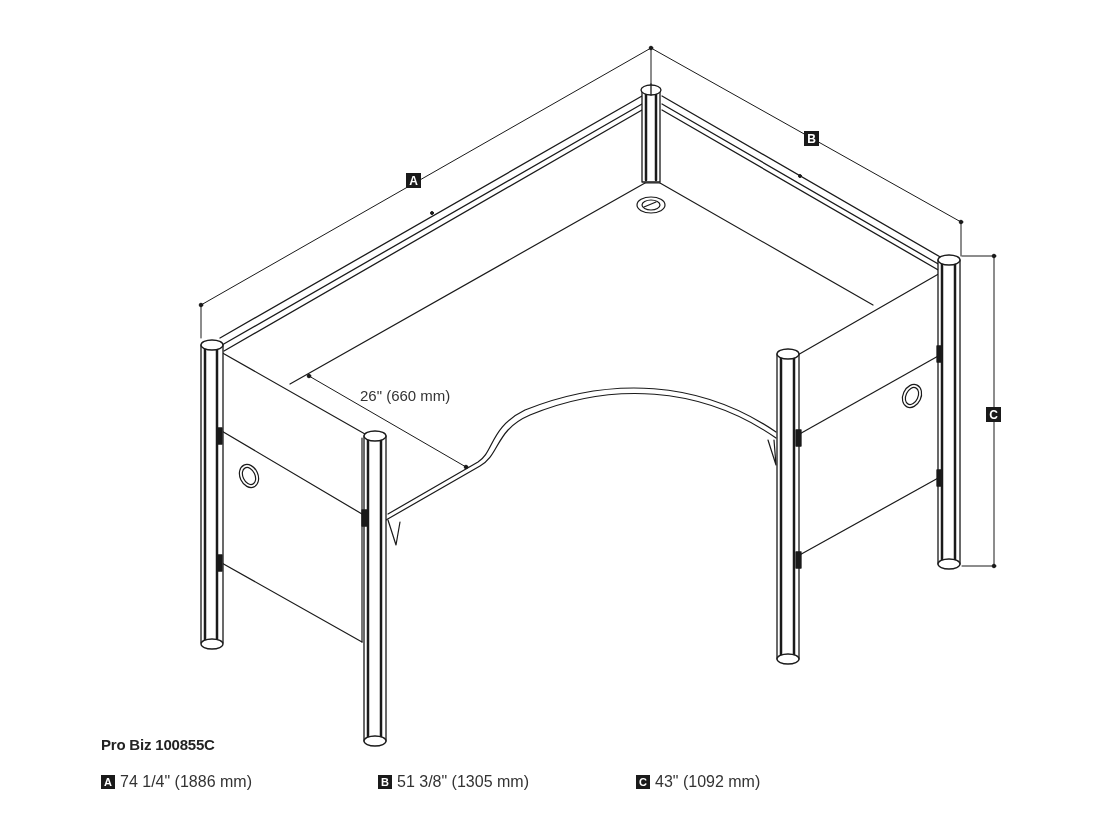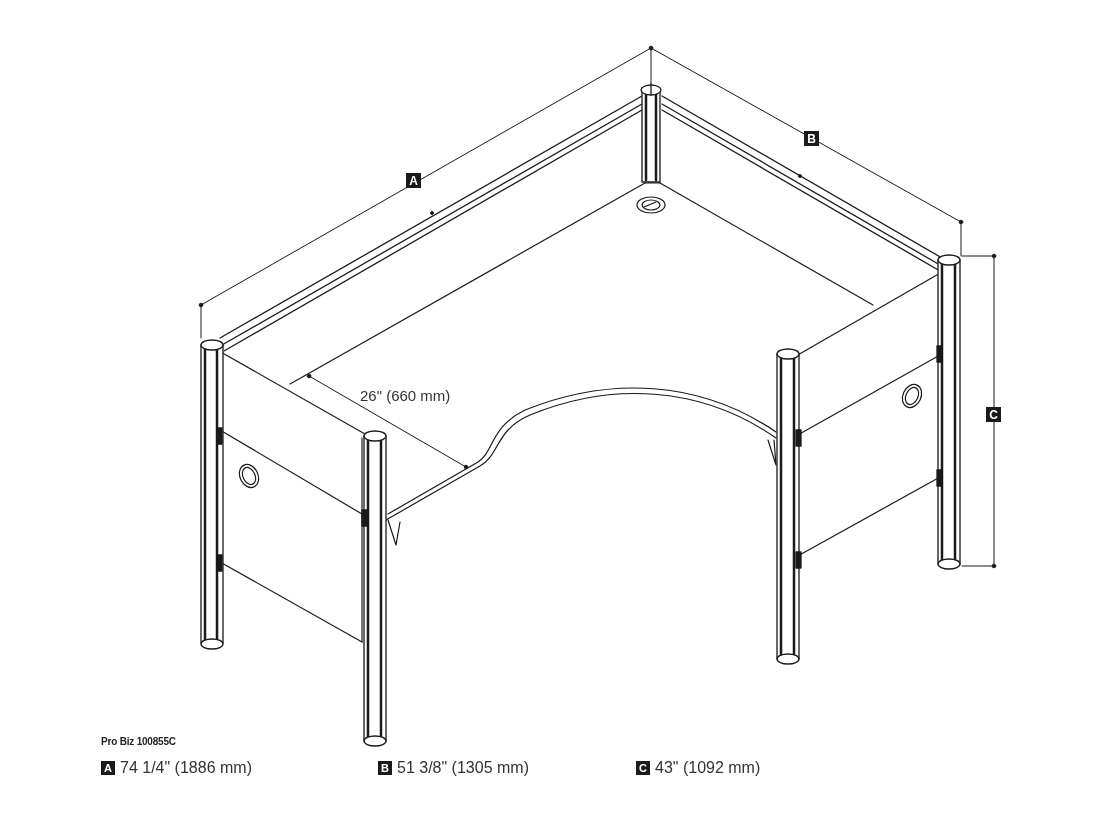--- a/index.html
+++ b/index.html
@@ -1,21 +1,21 @@
 <!DOCTYPE html>
 <html><head>
 <meta charset="utf-8">
 <style>
   html, body { margin: 0; padding: 0; background: #ffffff; }
   body { width: 1100px; height: 825px; position: relative; overflow: hidden; font-family: "Liberation Sans", sans-serif; }
   #drawing { position: absolute; left: 0; top: 0; width: 1100px; height: 825px; }
   .dim-text { font-family: "Liberation Sans", sans-serif; font-size: 15px; fill: #333; }
   .badge-text { font-family: "Liberation Sans", sans-serif; font-size: 12px; font-weight: bold; fill: #fff; }
   .caption { position: absolute; left: 101px; top: 736px; color: #222; }
-  .title { font-size: 10px; font-weight: bold; letter-spacing: -0.2px; margin-bottom: 12px; }
+  .title { font-size: 15px; font-weight: bold; letter-spacing: -0.2px; margin-bottom: 20px; }
   .specs { position: relative; height: 22px; font-size: 16px; }
   .spec { position: absolute; top: 0; display: flex; align-items: center; white-space: nowrap; color: #333; }
   .spec .badge { display: inline-block; width: 14px; height: 14px; background: #1a1a1a; color: #fff; font-size: 11px; font-weight: bold; line-height: 14px; text-align: center; margin-right: 5px; }
 </style>
 </head>
 <body>
 
 <svg id="drawing" viewBox="0 0 1100 825" xmlns="http://www.w3.org/2000/svg">
   <g stroke="#1a1a1a" fill="none" stroke-linecap="round" stroke-linejoin="round">
 

